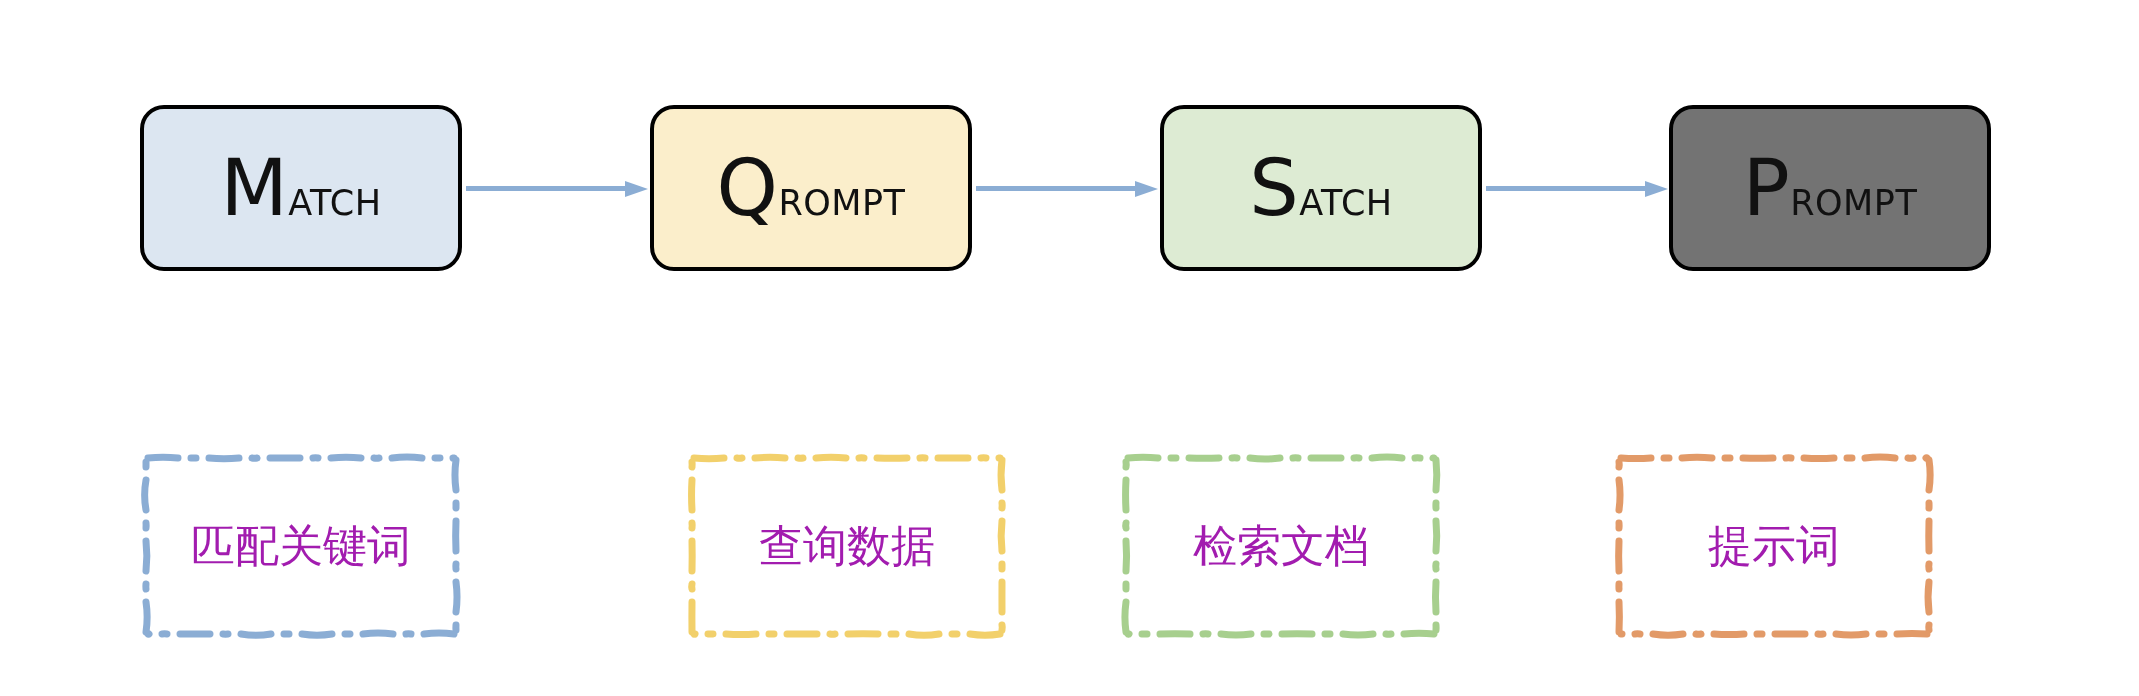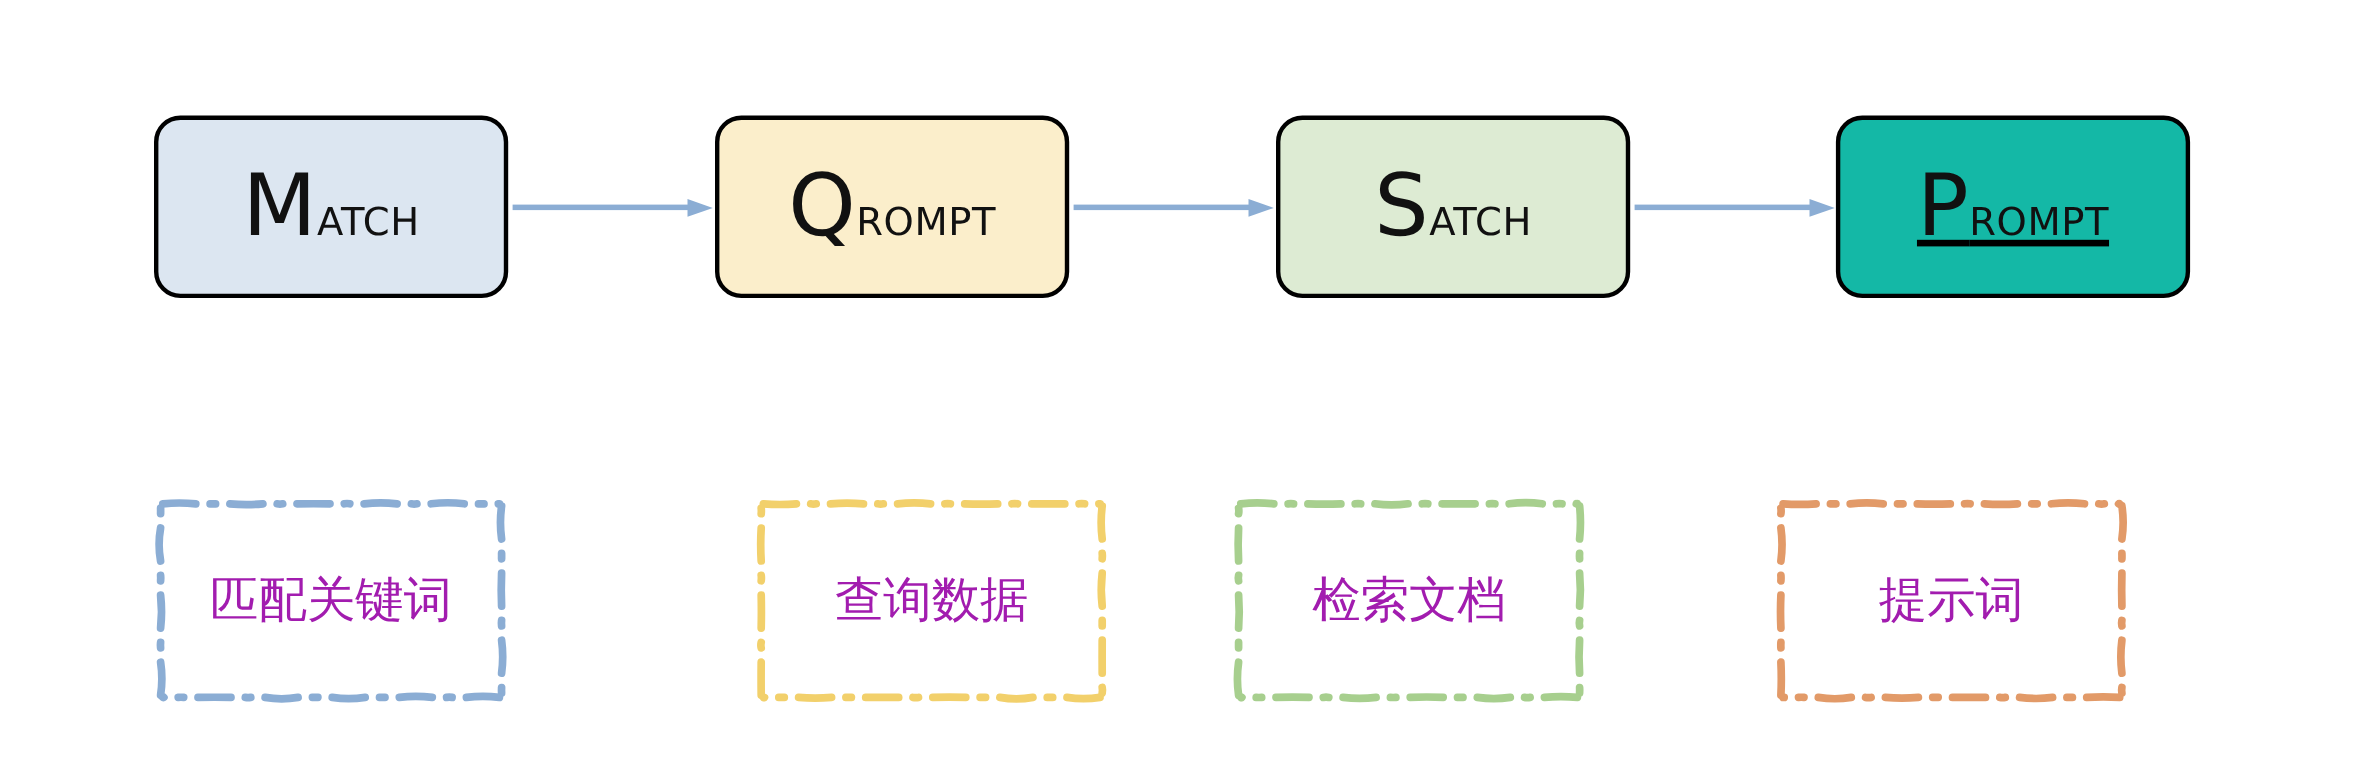--- a/index.html
+++ b/index.html
@@ -144,21 +144,21 @@
         <span class="cap">Q</span><span class="rest">rompt</span>
       </div>
     </div>
 
     <div class="stage-box" id="stage-2" style="background: rgb(221, 235, 211);">
       <div class="stage-label">
         <span class="cap">S</span><span class="rest">atch</span>
       </div>
     </div>
 
-    <div class="stage-box" id="stage-3" style="background: #14b8a6; text-decoration: underline;">
+    <div class="stage-box" id="stage-3" style="background: #737373;">
       <div class="stage-label">
         <span class="cap">P</span><span class="rest">rompt</span>
       </div>
     </div>
 
     <div class="connector" id="connector-0">
       <div class="shaft" style="background: rgb(139, 173, 212);"></div>
       <div class="head" style="border-left-color: rgb(139, 173, 212);"></div>
     </div>
 

